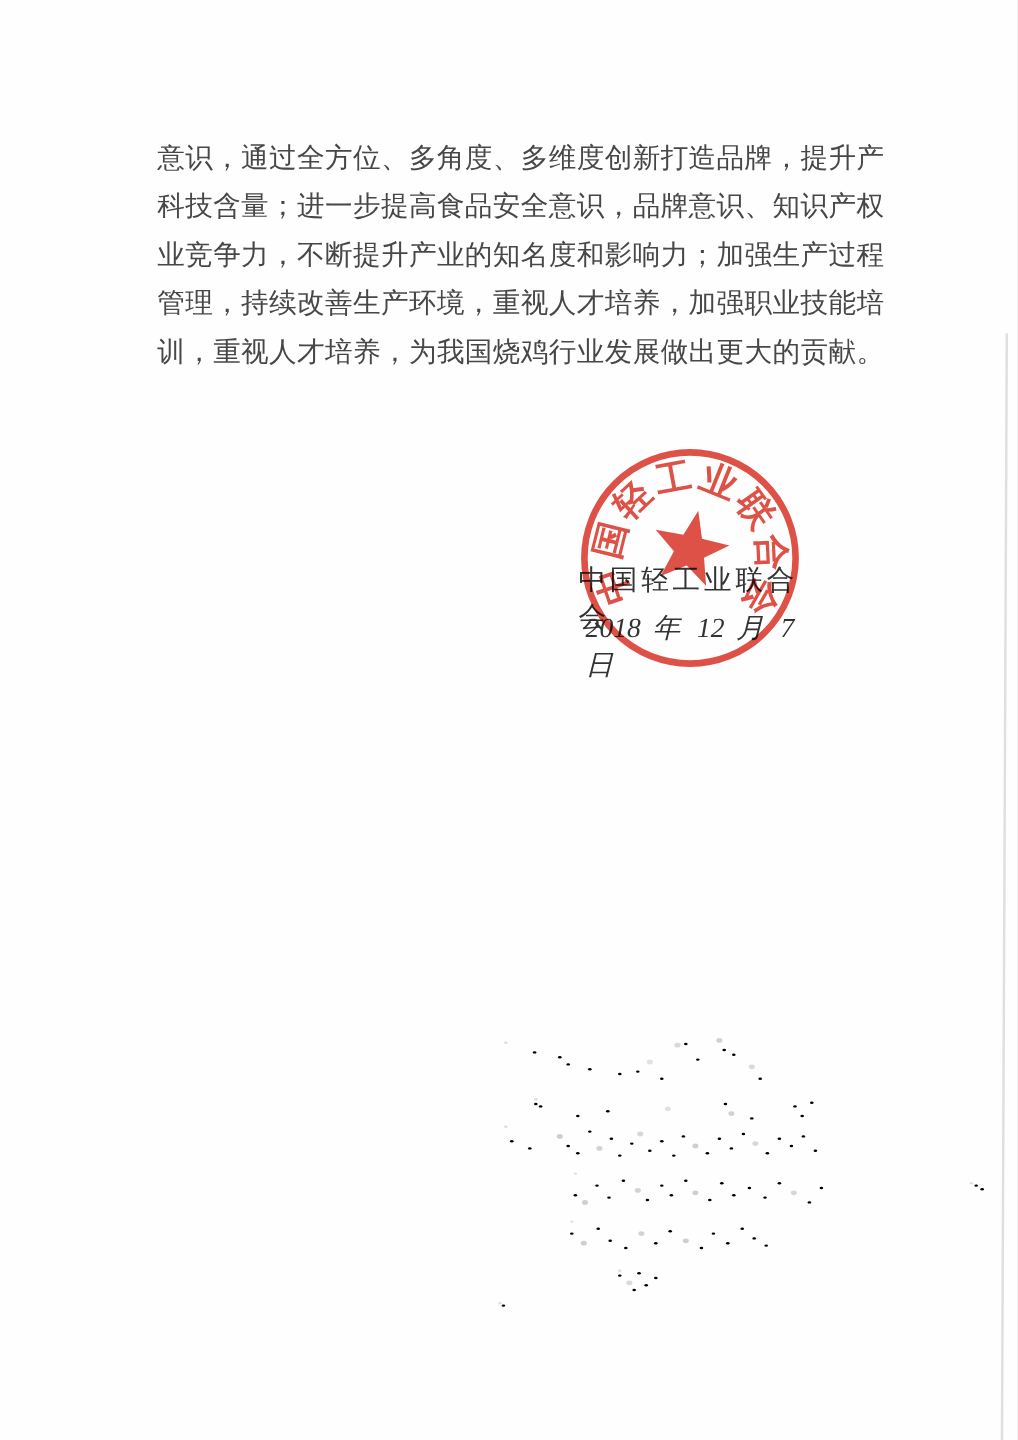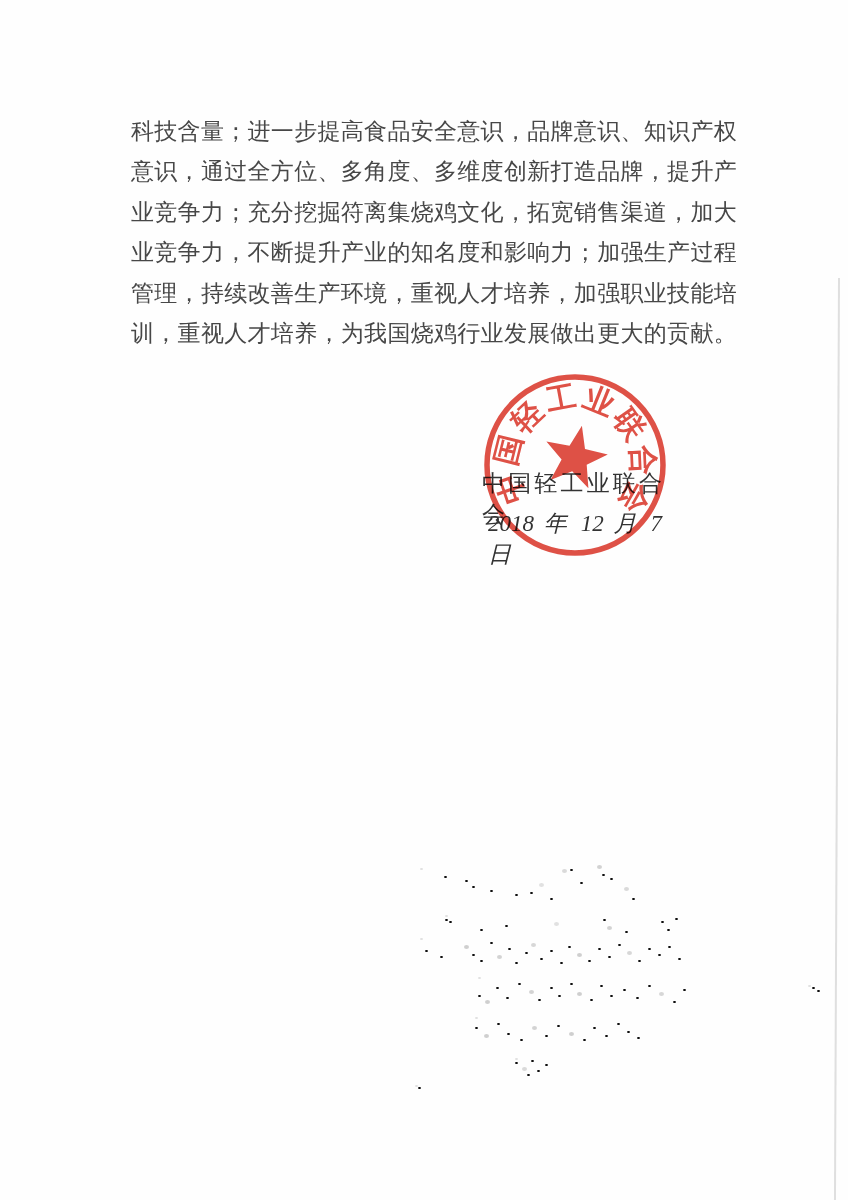--- a/index.html
+++ b/index.html
@@ -83,23 +83,22 @@
   .smudge-6{left:515px;top:1058px;box-shadow:0 4px,8px 10px 0 1px rgba(110,110,110,.25),16px 2px,22px 12px,30px 6px,12px 16px;}
   .smudge-7{left:808px;top:985px;box-shadow:4px 2px,9px 5px;}
   .smudge-8{left:415px;top:1085px;box-shadow:3px 2px;}
 </style>
 </head>
 <body>
 
 <div class="page">
 
   <div class="body-text">
+    <div class="body-line">意识，通过全方位、多角度、多维度创新打造品牌，提升产</div>
     <div class="body-line">科技含量；进一步提高食品安全意识，品牌意识、知识产权</div>
-    <div class="body-line">意识，通过全方位、多角度、多维度创新打造品牌，提升产</div>
-    <div class="body-line">业竞争力；充分挖掘符离集烧鸡文化，拓宽销售渠道，加大</div>
     <div class="body-line">业竞争力，不断提升产业的知名度和影响力；加强生产过程</div>
     <div class="body-line">管理，持续改善生产环境，重视人才培养，加强职业技能培</div>
     <div class="body-line">训，重视人才培养，为我国烧鸡行业发展做出更大的贡献。</div>
   </div>
 
   <div class="signature-line">中国轻工业联合会</div>
   <div class="date-line">2018 年 12 月 7 日</div>
 
   <div class="seal">
     <svg viewBox="0 0 190 190" xmlns="http://www.w3.org/2000/svg">

